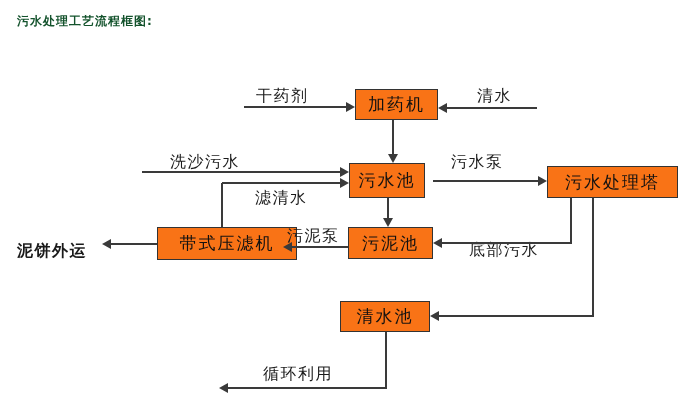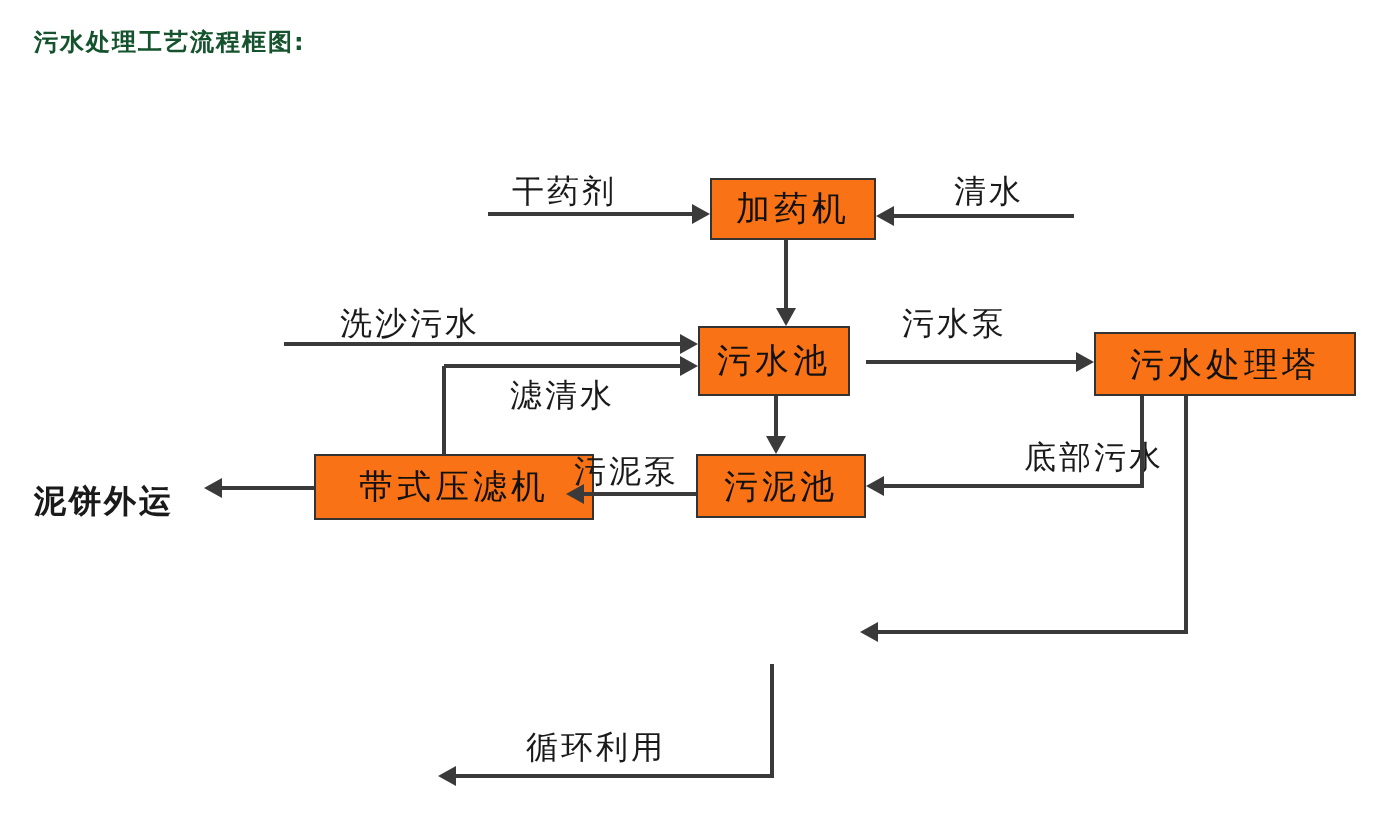--- a/index.html
+++ b/index.html
@@ -33,27 +33,28 @@
 
 <div class="canvas">
 
   <h1 class="title">污水处理工艺流程框图:</h1>
 
   <div class="node" style="left:355px;top:89px;width:83px;height:31px;">加药机</div>
   <div class="node" style="left:349px;top:163px;width:76px;height:35px;">污水池</div>
   <div class="node" style="left:547px;top:166px;width:131px;height:32px;">污水处理塔</div>
   <div class="node" style="left:348px;top:227px;width:85px;height:32px;">污泥池</div>
   <div class="node" style="left:157px;top:227px;width:140px;height:33px;">带式压滤机</div>
+  <div class="node" style="left:340px;top:301px;width:90px;height:31px;">清水池</div>
 
   <span class="lbl" style="left:256px;top:86px;">干药剂</span>
   <span class="lbl" style="left:477px;top:86px;">清水</span>
   <span class="lbl" style="left:170px;top:152px;">洗沙污水</span>
   <span class="lbl" style="left:255px;top:188px;">滤清水</span>
   <span class="lbl" style="left:451px;top:152px;">污水泵</span>
-  <span class="lbl" style="left:469px;top:219px;margin-left:43px;">底部污水</span>
+  <span class="lbl" style="left:469px;top:240px;">底部污水</span>
   <span class="lbl" style="left:287px;top:226px;">污泥泵</span>
   <span class="lbl" style="left:17px;top:241px;font-weight:bold;">泥饼外运</span>
   <span class="lbl" style="left:263px;top:364px;">循环利用</span>
 
   <div class="hline" style="left:244px;top:106px;width:102px;"></div>
   <div class="arr arr-r" style="left:346px;top:102px;"></div>
 
   <div class="hline" style="left:447px;top:107px;width:90px;"></div>
   <div class="arr arr-l" style="left:438px;top:103px;"></div>
 

